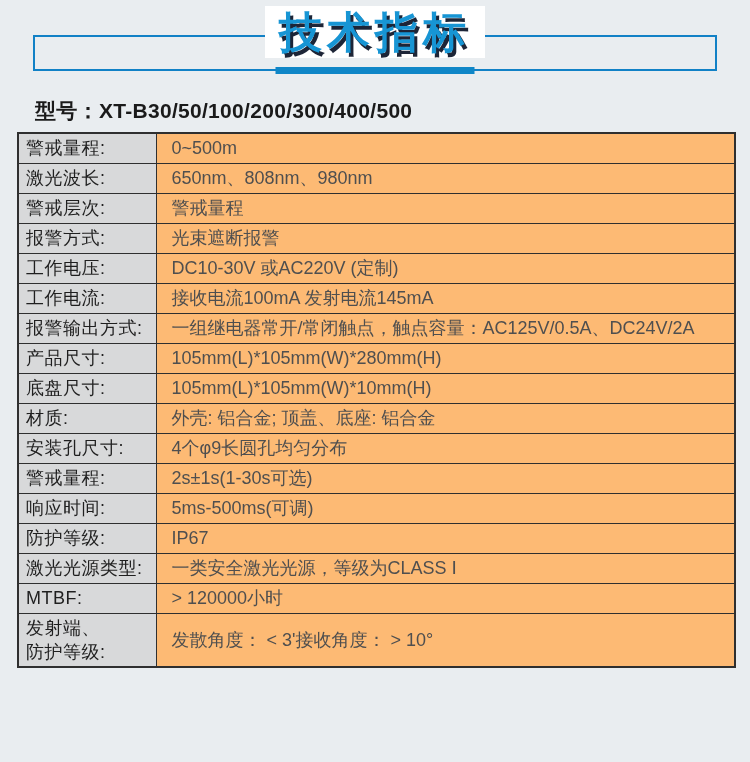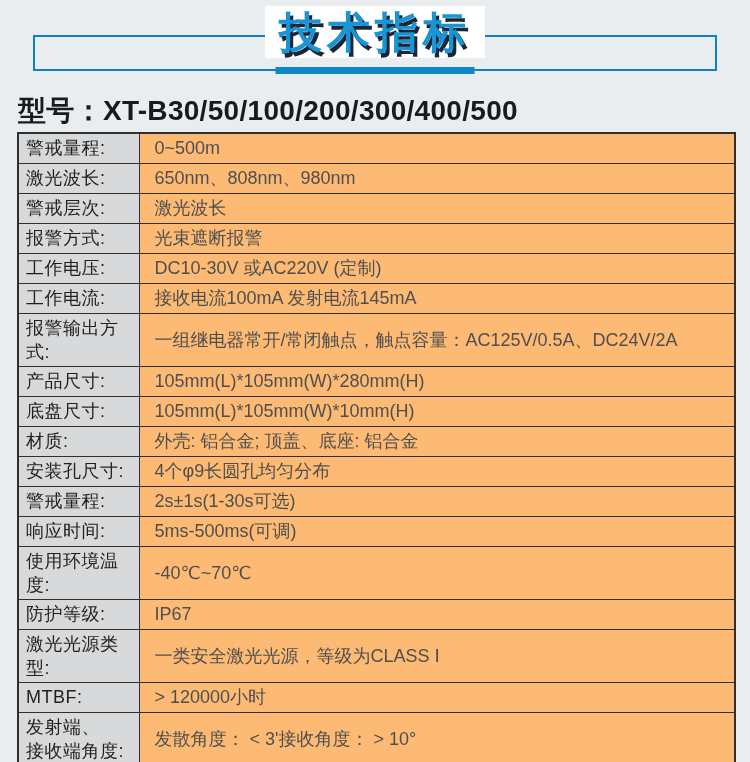--- a/index.html
+++ b/index.html
@@ -40,43 +40,43 @@
     position: absolute;
     left: 50%; top: 67px;
     transform: translateX(-50%);
     width: 199px; height: 7px;
     background: #0f86c7;
     z-index: 3;
   }
 
   
   .model-line {
-    margin: 7px 0 0 18px;
-    font-size: 28px;
+    margin: 7px 0 0 35px;
+    font-size: 21px;
     line-height: 28px;
     font-weight: 700;
     color: #1a1a1a;
     letter-spacing: 0.3px;
   }
 
   
   table.spec {
     border-collapse: collapse;
     table-layout: fixed;
     margin: 7px 0 0 17px;
     width: 719px;
     border: 2px solid #2f2f2f;
   }
   .spec th, .spec td {
     border: 1px solid #2f2f2f;
     font-size: 18px;
     vertical-align: middle;
   }
   .spec th {
-    width: 121px;
+    width: 138px;
     background: #d8d9da;
     color: #1f1f1f;
     font-weight: 500;
     text-align: left;
     padding: 2px 4px 2px 7px;
     letter-spacing: 0.5px;
     white-space: pre-line;
     line-height: 24px;
   }
   .spec td {
@@ -106,21 +106,21 @@
       <tr>
         <th>警戒量程:</th>
         <td>0~500m</td>
       </tr>
       <tr>
         <th>激光波长:</th>
         <td>650nm、808nm、980nm</td>
       </tr>
       <tr>
         <th>警戒层次:</th>
-        <td>激光波长</td>
+        <td>警戒量程</td>
       </tr>
       <tr>
         <th>报警方式:</th>
         <td>光束遮断报警</td>
       </tr>
       <tr>
         <th>工作电压:</th>
         <td>DC10-30V 或AC220V (定制)</td>
       </tr>
       <tr>
@@ -149,34 +149,30 @@
       </tr>
       <tr>
         <th>警戒量程:</th>
         <td>2s±1s(1-30s可选)</td>
       </tr>
       <tr>
         <th>响应时间:</th>
         <td>5ms-500ms(可调)</td>
       </tr>
       <tr>
-        <th>使用环境温度:</th>
-        <td>-40℃~70℃</td>
-      </tr>
-      <tr>
         <th>防护等级:</th>
         <td>IP67</td>
       </tr>
       <tr>
         <th>激光光源类型:</th>
         <td>一类安全激光光源，等级为CLASS Ⅰ</td>
       </tr>
       <tr>
         <th>MTBF:</th>
         <td>&gt; 120000小时</td>
       </tr>
       <tr class="tall">
         <th>发射端、
-接收端角度:</th>
+防护等级:</th>
         <td>发散角度： &lt; 3'接收角度： &gt; 10°</td>
       </tr>
     </tbody>
 </table>
 
 </body></html>

